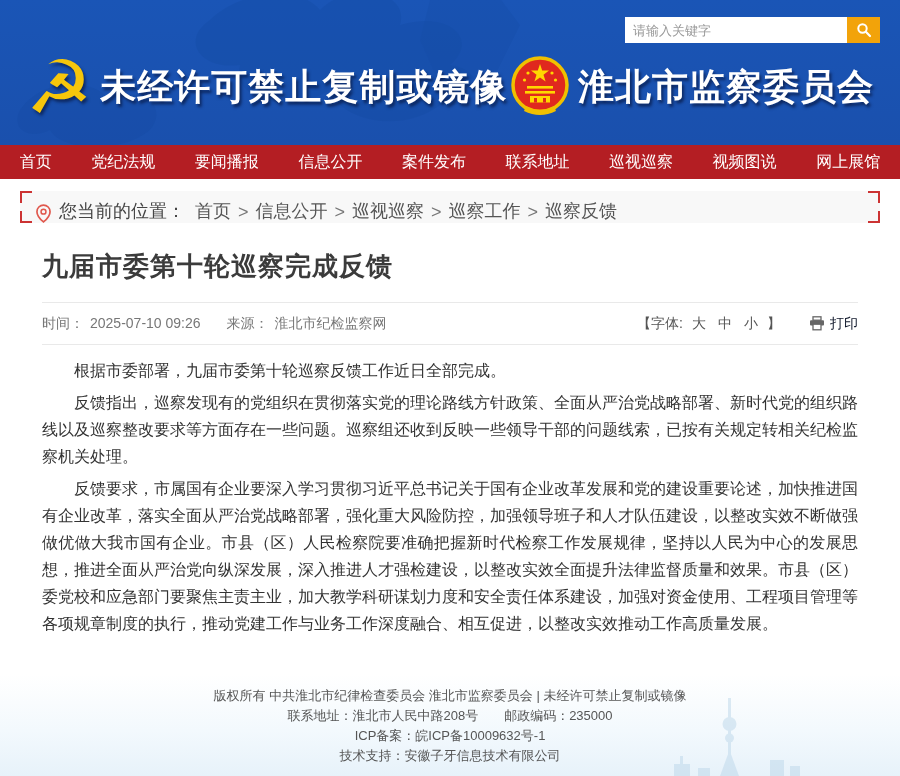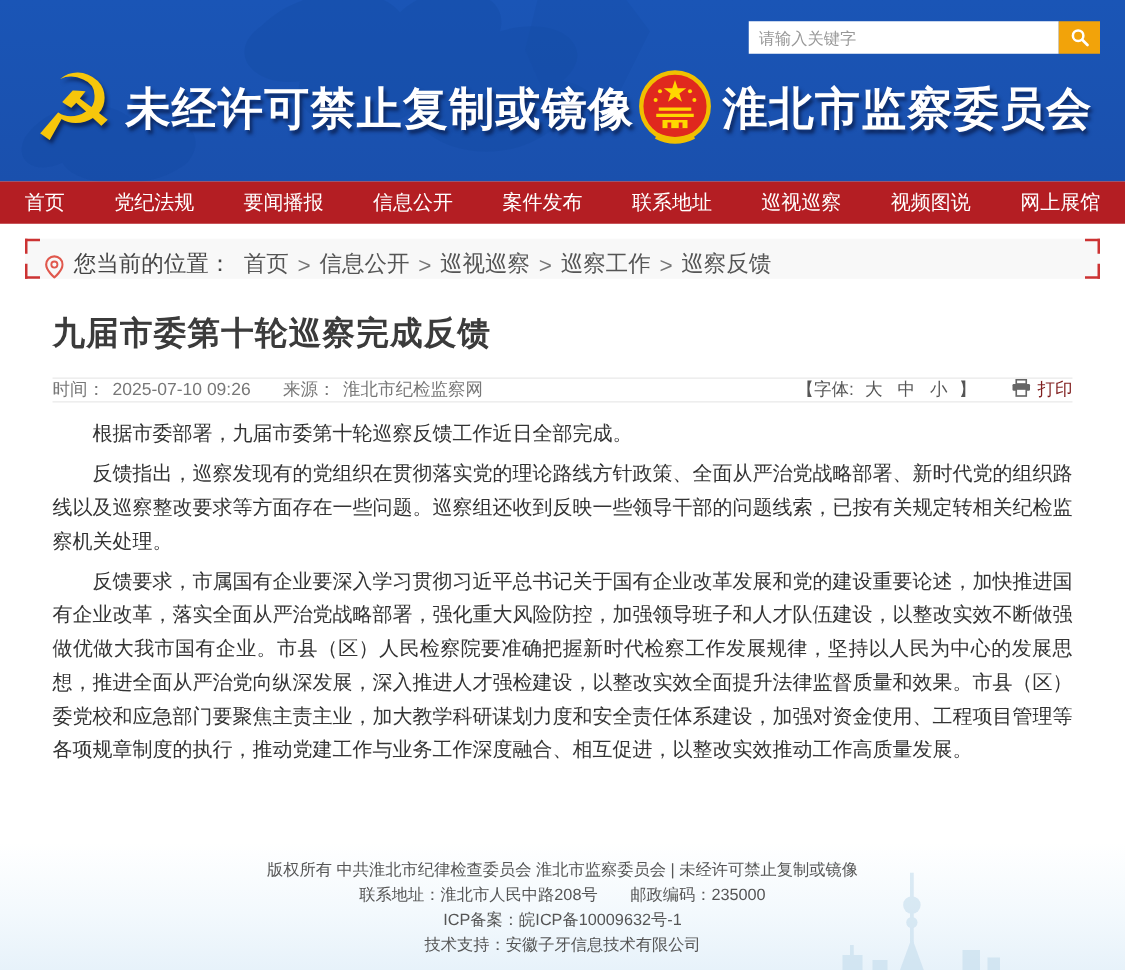--- a/index.html
+++ b/index.html
@@ -3,21 +3,21 @@
 <meta charset="utf-8">
 <style>
   * { margin:0; padding:0; box-sizing:border-box; }
   body { font-family:"Liberation Sans","DejaVu Sans",sans-serif; background:#fff; }
   .page { width:900px; height:776px; display:flex; flex-direction:column; overflow:hidden; background:#fff; }
 
   
   .banner { position:relative; height:145px; background:linear-gradient(180deg,#1a55b6 0%,#1a50ad 100%); overflow:hidden; flex:none; }
   .banner-deco { position:absolute; opacity:.55; fill:#12479e; }
   .search-bar { position:absolute; top:17px; right:20px; display:flex; height:26px; z-index:5; }
-  .search-input { width:248px; height:26px; border:none; outline:none; padding:0 8px; font-size:13px; color:#333; background:#fff; }
+  .search-input { width:222px; height:26px; border:none; outline:none; padding:0 8px; font-size:13px; color:#333; background:#fff; }
   .search-input::placeholder { color:#999; }
   .search-btn { width:33px; height:26px; border:none; background:#f2a30a; cursor:pointer; display:flex; align-items:center; justify-content:center; }
   .logo-row { position:absolute; left:0; right:0; top:50px; display:flex; justify-content:space-between; align-items:center; padding:0 26px; }
   .logo-group { display:flex; align-items:center; gap:8px; }
   .party-emblem { font-size:74px; line-height:74px; color:#f6c60b; text-shadow:2px 3px 3px rgba(8,25,70,.7); font-family:"DejaVu Sans",sans-serif; }
   .site-title { font-size:36px; font-weight:900; color:#fff; letter-spacing:1px; text-shadow:2px 3px 3px rgba(8,25,70,.75); white-space:nowrap; }
 
   
   .nav { height:34px; background:#b41e23; display:flex; justify-content:space-around; align-items:center; flex:none; }
   .nav a { color:#fff; font-size:16px; text-decoration:none; padding:0 6px; white-space:nowrap; }
@@ -31,26 +31,26 @@
   .crumb-inner { position:absolute; right:0; top:0; bottom:0; width:12px; }
   .crumb-inner::before { right:0; top:0; border-right:2px solid #cc3333; border-top:2px solid #cc3333; }
   .crumb-inner::after  { right:0; bottom:0; border-right:2px solid #cc3333; border-bottom:2px solid #cc3333; }
   .crumb-label { margin:0 10px 0 8px; color:#444; }
   .crumb-wrap a { color:#555; text-decoration:none; }
   .crumb-sep { margin:0 7px; color:#777; }
 
   
   .content { flex:1 1 auto; padding:0 42px; overflow:hidden; }
   .article-title { margin-top:26px; text-align:left; font-size:26px; font-weight:bold; color:#3b3b3b; letter-spacing:1px; }
-  .meta-bar { margin-top:18px; border-top:1px solid #e9e9e9; border-bottom:1px solid #e9e9e9; height:20px; display:flex; justify-content:space-between; align-items:center; font-size:14px; color:#777; }
+  .meta-bar { margin-top:18px; border-top:1px solid #e9e9e9; border-bottom:1px solid #e9e9e9; height:43px; display:flex; justify-content:space-between; align-items:center; font-size:14px; color:#777; }
   .meta-left span { margin-right:6px; }
   .meta-left .gap { margin-right:22px; }
   .meta-right { display:flex; align-items:center; gap:6px; color:#555; }
   .font-size-ctrl { cursor:pointer; margin:0 3px; }
-  .print-btn { display:flex; align-items:flex-start; gap:5px; cursor:pointer; color:#7f1d1d; margin-left:22px; }
+  .print-btn { display:flex; align-items:center; gap:5px; cursor:pointer; color:#0f172a; margin-left:22px; }
   .article-body { margin-top:12px; font-size:16px; color:#333; line-height:27px; text-align:justify; }
   .article-body p { text-indent:2em; margin:5px 0; }
 
   
   .footer { flex:none; margin-top:auto; position:relative; text-align:center; font-size:13px; color:#555; line-height:20px; padding:12px 0 10px; background:linear-gradient(180deg,#ffffff 0%,#f3f9fd 55%,#e7f2fa 100%); overflow:hidden; }
   .footer-line { position:relative; z-index:2; }
   .tower-art { position:absolute; right:90px; bottom:0; z-index:1; opacity:.5; }
 </style>
 </head>
 <body>

